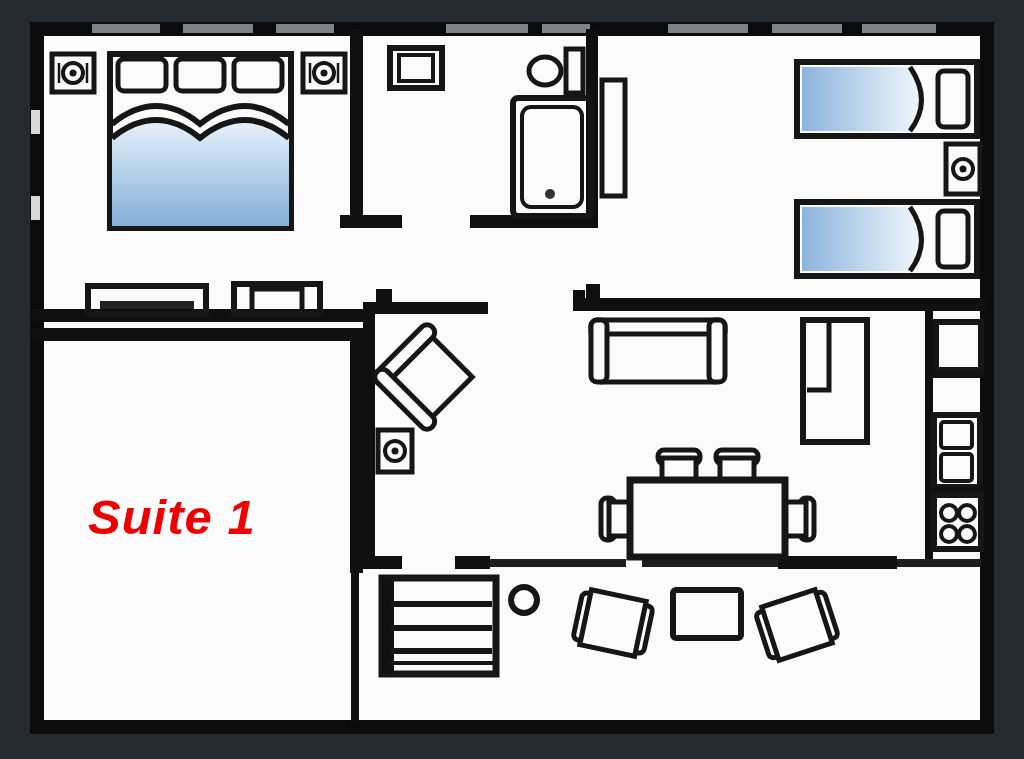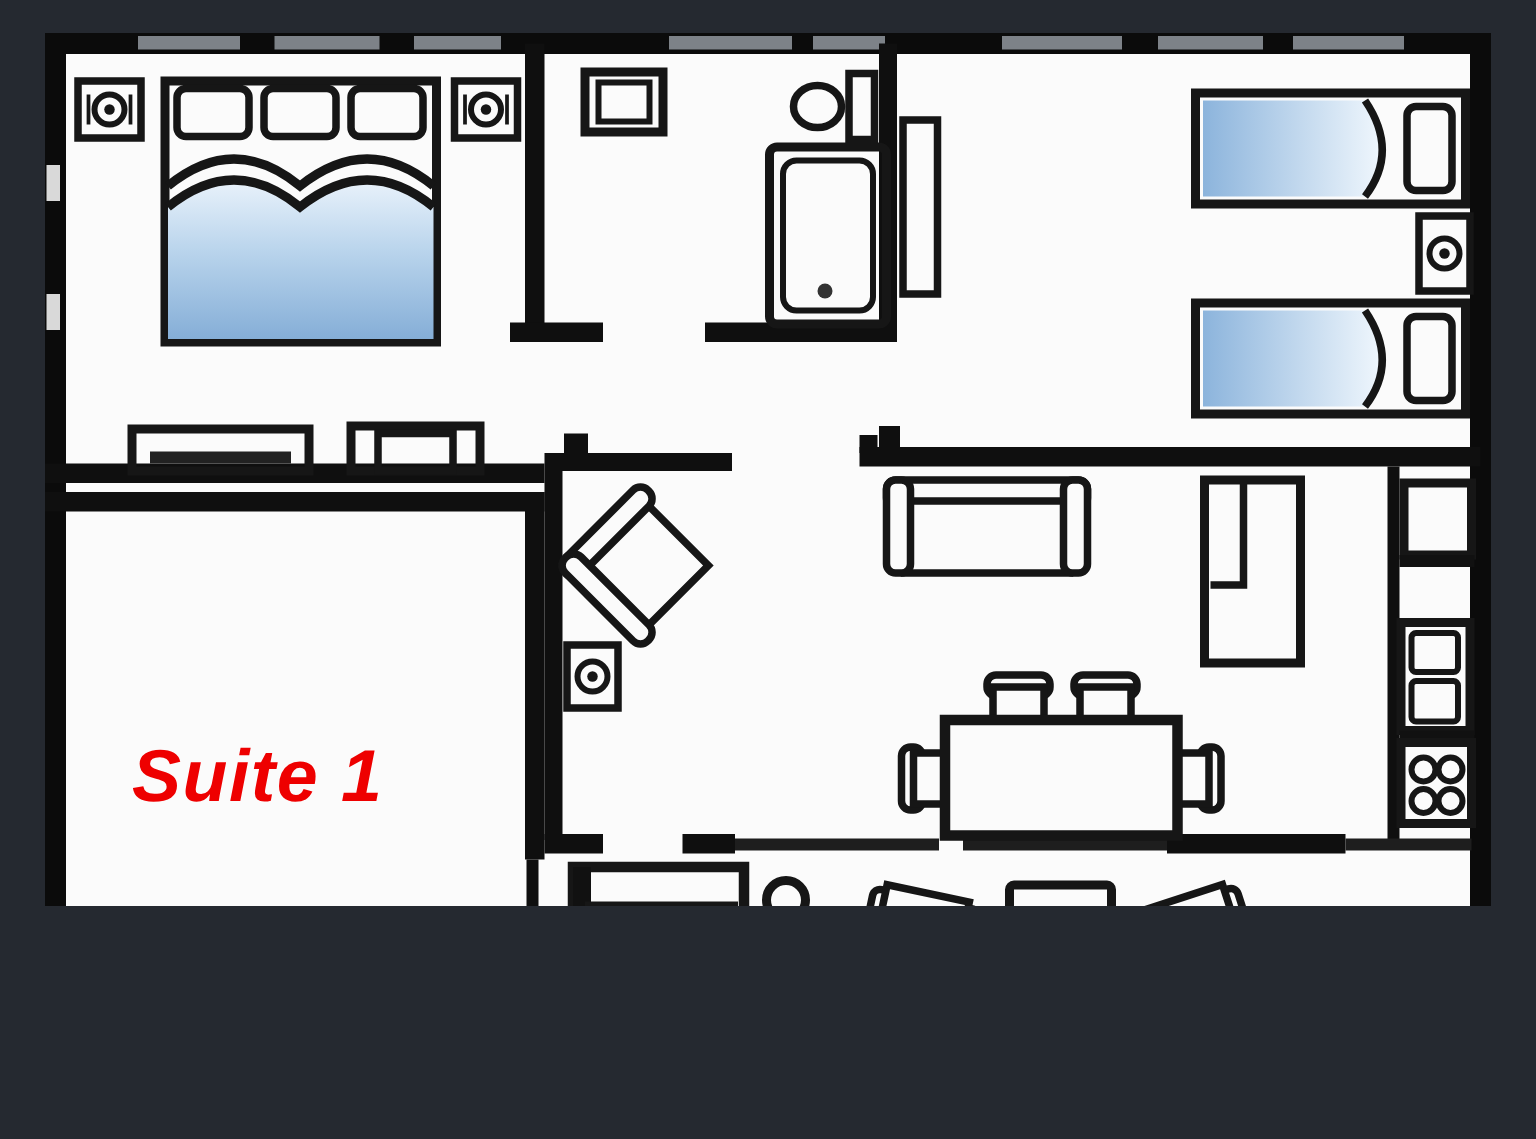--- a/index.html
+++ b/index.html
@@ -1,16 +1,16 @@
 <!DOCTYPE html>
 <html><head>
 <meta charset="utf-8">
 <style>
   html,body{margin:0;padding:0;background:#252930;}
-  .stage{position:relative;width:1024px;height:604px;overflow:hidden;}
+  .stage{position:relative;width:1024px;height:759px;overflow:hidden;}
   svg{display:block;}
   .lbl{font-family:"Liberation Sans","DejaVu Sans",sans-serif;font-weight:bold;font-style:italic;}
 </style>
 </head>
 <body>
 
 <div class="stage">
 <svg width="1024" height="759" viewBox="0 0 1024 759">
   <defs>
     <linearGradient id="bedV" x1="0" y1="0" x2="0" y2="1">

